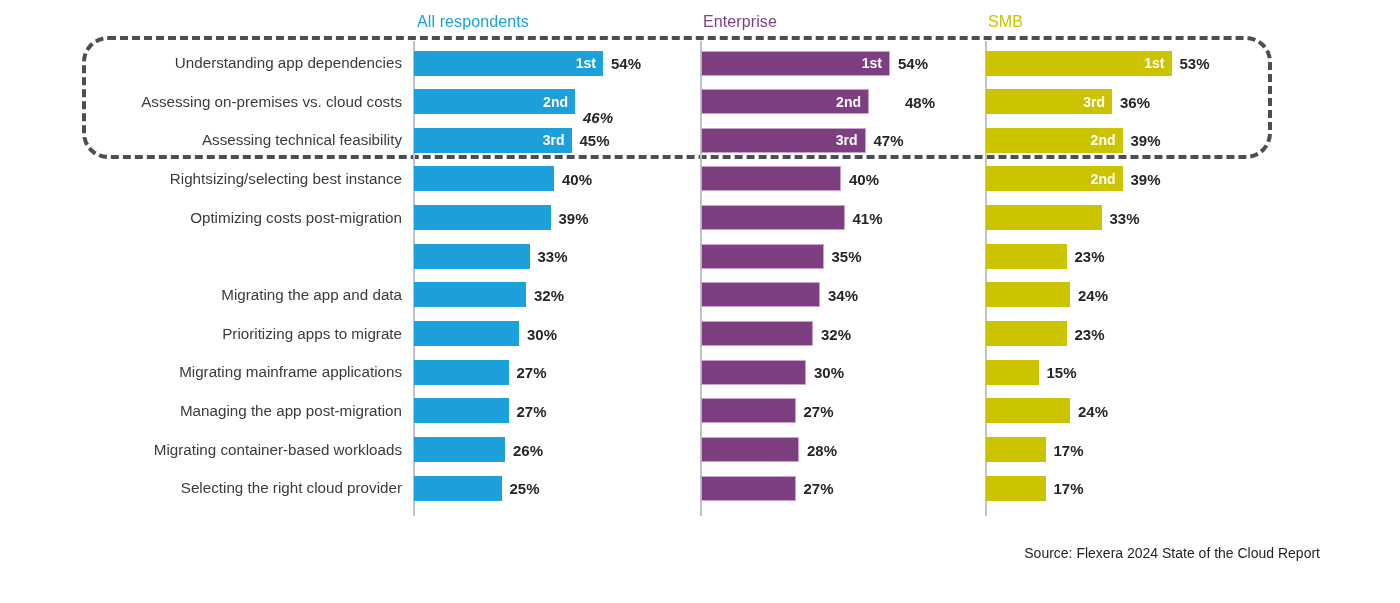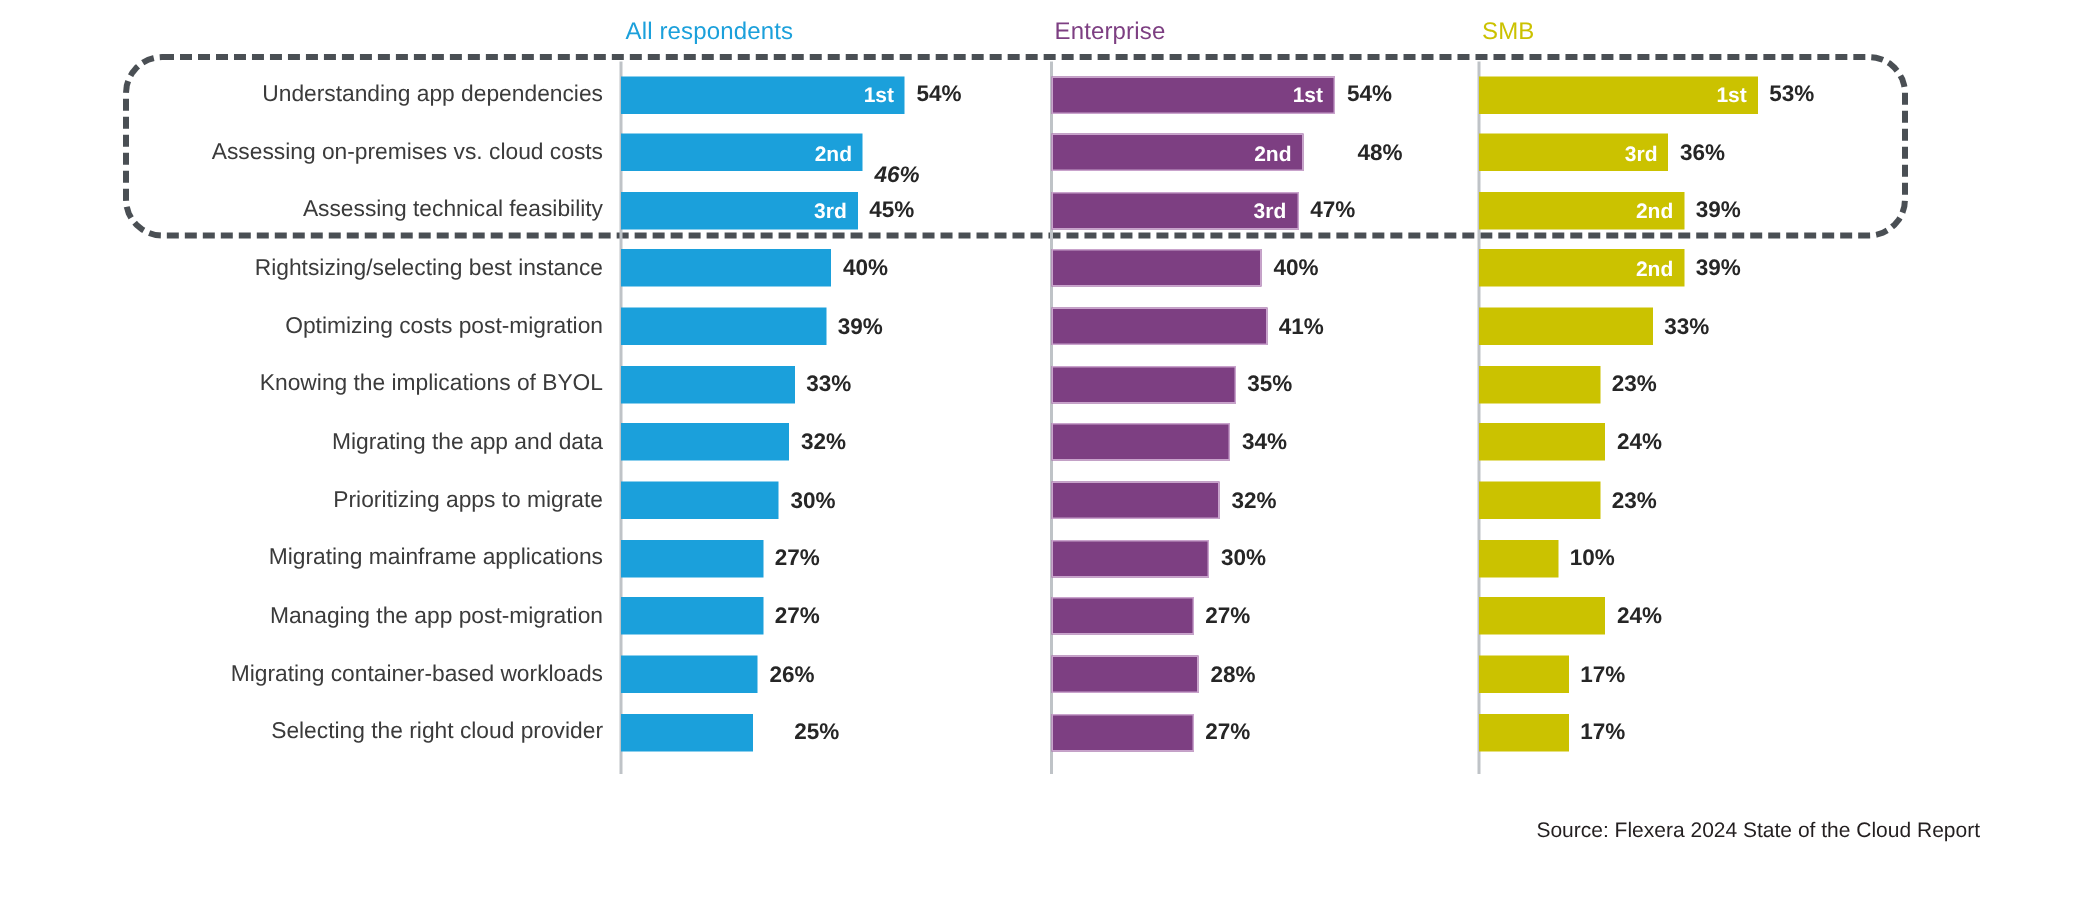--- a/index.html
+++ b/index.html
@@ -105,21 +105,20 @@
 <div id="chart-root">
 
   <div class="highlight-box"></div>
 
   <div class="labels-col" id="labels-col">
       <div class="cat-label" style="top: 93.65px;">Assessing on-premises vs. cloud costs</div>
       <div class="cat-label" style="top: 55px;">Understanding app dependencies</div>
       <div class="cat-label" style="top: 132.3px;">Assessing technical feasibility</div>
       <div class="cat-label" style="top: 170.95px;">Rightsizing/selecting best instance</div>
       <div class="cat-label" style="top: 209.6px;">Optimizing costs post-migration</div>
-      <div class="cat-label" style="top: 248.25px;">Knowing the implications of BYOL</div>
       <div class="cat-label" style="top: 286.9px;">Migrating the app and data</div>
       <div class="cat-label" style="top: 325.55px; margin-left: 41px;">Prioritizing apps to migrate</div>
       <div class="cat-label" style="top: 364.2px;">Migrating mainframe applications</div>
       <div class="cat-label" style="top: 402.85px;">Managing the app post-migration</div>
       <div class="cat-label" style="top: 441.5px;">Migrating container-based workloads</div>
       <div class="cat-label" style="top: 480.15px;">Selecting the right cloud provider</div>
     </div>
 
   <div id="series-layer">
       <div class="axis-line" style="left: 413px; top: 41px; height: 475px;"></div>
@@ -145,21 +144,21 @@
       <div class="bar-value" style="left: 534px; top: 294.9px;">32%</div>
       <div class="bar blue" style="left: 414px; top: 321.05px; width: 105px;"></div>
       <div class="bar-value" style="left: 527px; top: 333.55px;">30%</div>
       <div class="bar blue" style="left: 414px; top: 359.7px; width: 94.5px;"></div>
       <div class="bar-value" style="left: 516.5px; top: 372.2px;">27%</div>
       <div class="bar blue" style="left: 414px; top: 398.35px; width: 94.5px;"></div>
       <div class="bar-value" style="left: 516.5px; top: 410.85px;">27%</div>
       <div class="bar blue" style="left: 414px; top: 437px; width: 91px;"></div>
       <div class="bar-value" style="left: 513px; top: 449.5px;">26%</div>
       <div class="bar blue" style="left: 414px; top: 475.65px; width: 87.5px;"></div>
-      <div class="bar-value" style="left: 509.5px; top: 488.15px; margin-left: 20px;">25%</div>
+      <div class="bar-value" style="left: 509.5px; top: 488.15px;">25%</div>
       <div class="axis-line" style="left: 700px; top: 41px; height: 475px;"></div>
       <div class="bar purple" style="left: 701px; top: 50.5px; width: 189px;">
         <span class="rank-badge">1st</span>
       </div>
       <div class="bar-value" style="left: 898px; top: 63px;">54%</div>
       <div class="bar purple" style="left: 701px; top: 89.15px; width: 168px;">
         <span class="rank-badge">2nd</span>
       </div>
       <div class="bar-value" style="left: 885px; top: 101.65px; margin-left: 20px;">48%</div>
       <div class="bar purple" style="left: 701px; top: 127.8px; width: 164.5px;">
@@ -203,21 +202,21 @@
       <div class="bar-value" style="left: 1130.5px; top: 178.95px;">39%</div>
       <div class="bar yellow" style="left: 986px; top: 205.1px; width: 115.5px;"></div>
       <div class="bar-value" style="left: 1109.5px; top: 217.6px;">33%</div>
       <div class="bar yellow" style="left: 986px; top: 243.75px; width: 80.5px;"></div>
       <div class="bar-value" style="left: 1074.5px; top: 256.25px;">23%</div>
       <div class="bar yellow" style="left: 986px; top: 282.4px; width: 84px;"></div>
       <div class="bar-value" style="left: 1078px; top: 294.9px;">24%</div>
       <div class="bar yellow" style="left: 986px; top: 321.05px; width: 80.5px;"></div>
       <div class="bar-value" style="left: 1074.5px; top: 333.55px;">23%</div>
       <div class="bar yellow" style="left: 986px; top: 359.7px; width: 52.5px;"></div>
-      <div class="bar-value" style="left: 1046.5px; top: 372.2px;">10%</div>
+      <div class="bar-value" style="left: 1046.5px; top: 372.2px;">15%</div>
       <div class="bar yellow" style="left: 986px; top: 398.35px; width: 84px;"></div>
       <div class="bar-value" style="left: 1078px; top: 410.85px;">24%</div>
       <div class="bar yellow" style="left: 986px; top: 437px; width: 59.5px;"></div>
       <div class="bar-value" style="left: 1053.5px; top: 449.5px;">17%</div>
       <div class="bar yellow" style="left: 986px; top: 475.65px; width: 59.5px;"></div>
       <div class="bar-value" style="left: 1053.5px; top: 488.15px;">17%</div>
     </div>
 
   <div id="headers-layer">
       <div class="col-header" style="left: 417px; color: rgb(27, 160, 219);">All respondents</div>

